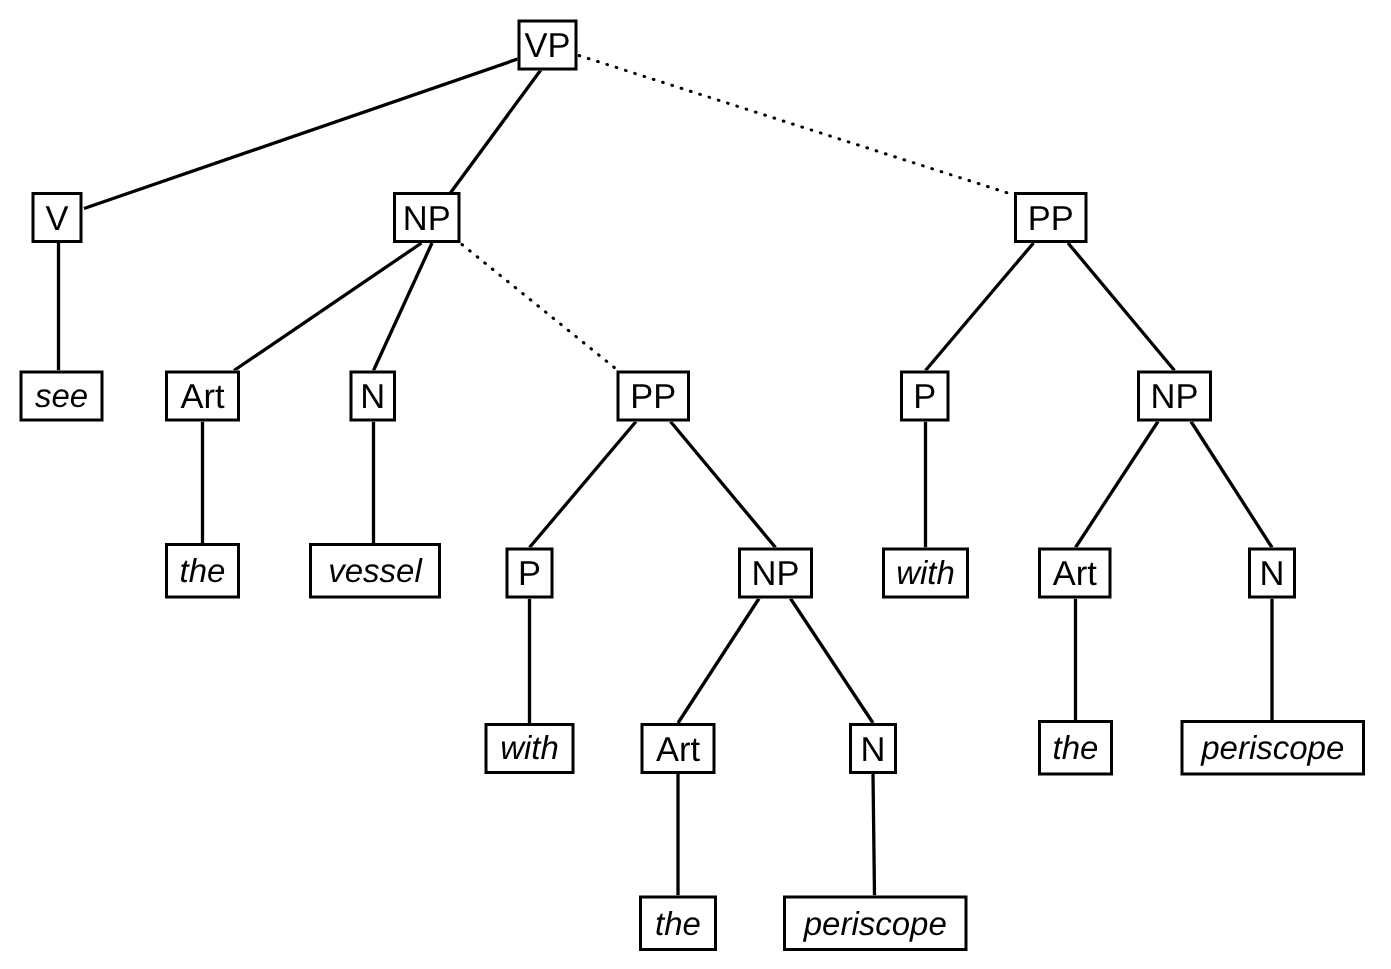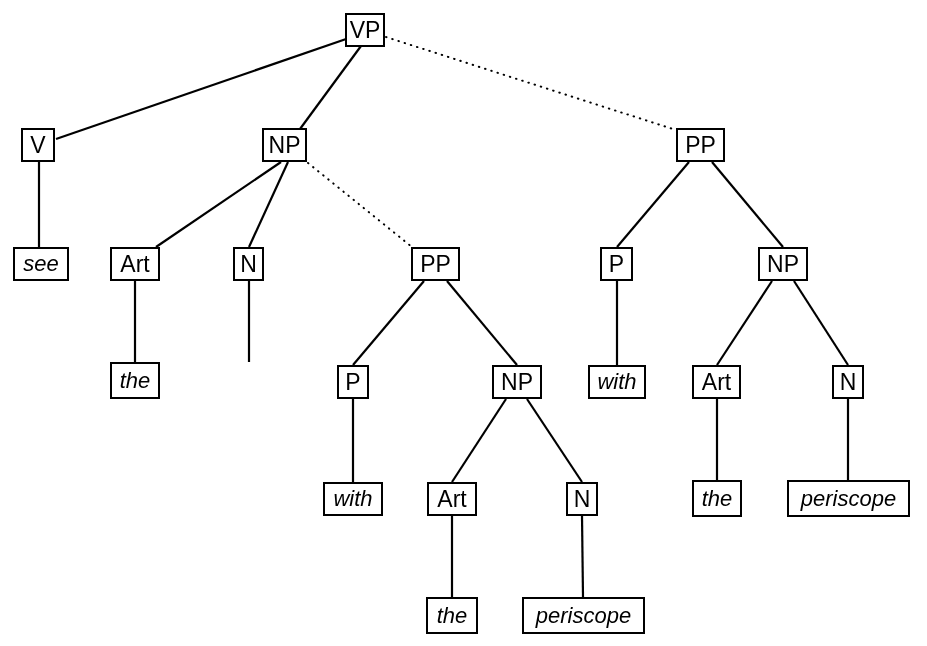--- a/index.html
+++ b/index.html
@@ -80,20 +80,21 @@
     <div class="node cat" style="left: 21px; top: 128px; width: 34px; height: 34px;">V</div>
     <div class="node cat" style="left: 262px; top: 128px; width: 45px; height: 34px;">NP</div>
     <div class="node cat" style="left: 676px; top: 128px; width: 49px; height: 34px;">PP</div>
     <div class="node word" style="left: 13px; top: 247px; width: 56px; height: 34px; font-style: italic;">see</div>
     <div class="node cat" style="left: 110px; top: 247px; width: 50px; height: 34px;">Art</div>
     <div class="node cat" style="left: 233px; top: 247px; width: 31px; height: 34px;">N</div>
     <div class="node cat" style="left: 411px; top: 247px; width: 49px; height: 34px;">PP</div>
     <div class="node cat" style="left: 600px; top: 247px; width: 33px; height: 34px;">P</div>
     <div class="node cat" style="left: 758px; top: 247px; width: 50px; height: 34px;">NP</div>
     <div class="node word" style="left: 110px; top: 362px; width: 50px; height: 37px;">the</div>
+    <div class="node word" style="left: 206px; top: 362px; width: 88px; height: 37px;">vessel</div>
     <div class="node cat" style="left: 337px; top: 365px; width: 32px; height: 34px;">P</div>
     <div class="node cat" style="left: 492px; top: 365px; width: 50px; height: 34px;">NP</div>
     <div class="node word" style="left: 588px; top: 365px; width: 58px; height: 34px;">with</div>
     <div class="node cat" style="left: 692px; top: 365px; width: 49px; height: 34px;">Art</div>
     <div class="node cat" style="left: 832px; top: 365px; width: 32px; height: 34px;">N</div>
     <div class="node word" style="left: 692px; top: 480px; width: 50px; height: 37px;">the</div>
     <div class="node word" style="left: 787px; top: 480px; width: 123px; height: 37px;">periscope</div>
     <div class="node word" style="left: 323px; top: 482px; width: 60px; height: 34px;">with</div>
     <div class="node cat" style="left: 427px; top: 482px; width: 50px; height: 34px;">Art</div>
     <div class="node cat" style="left: 566px; top: 482px; width: 32px; height: 34px;">N</div>

